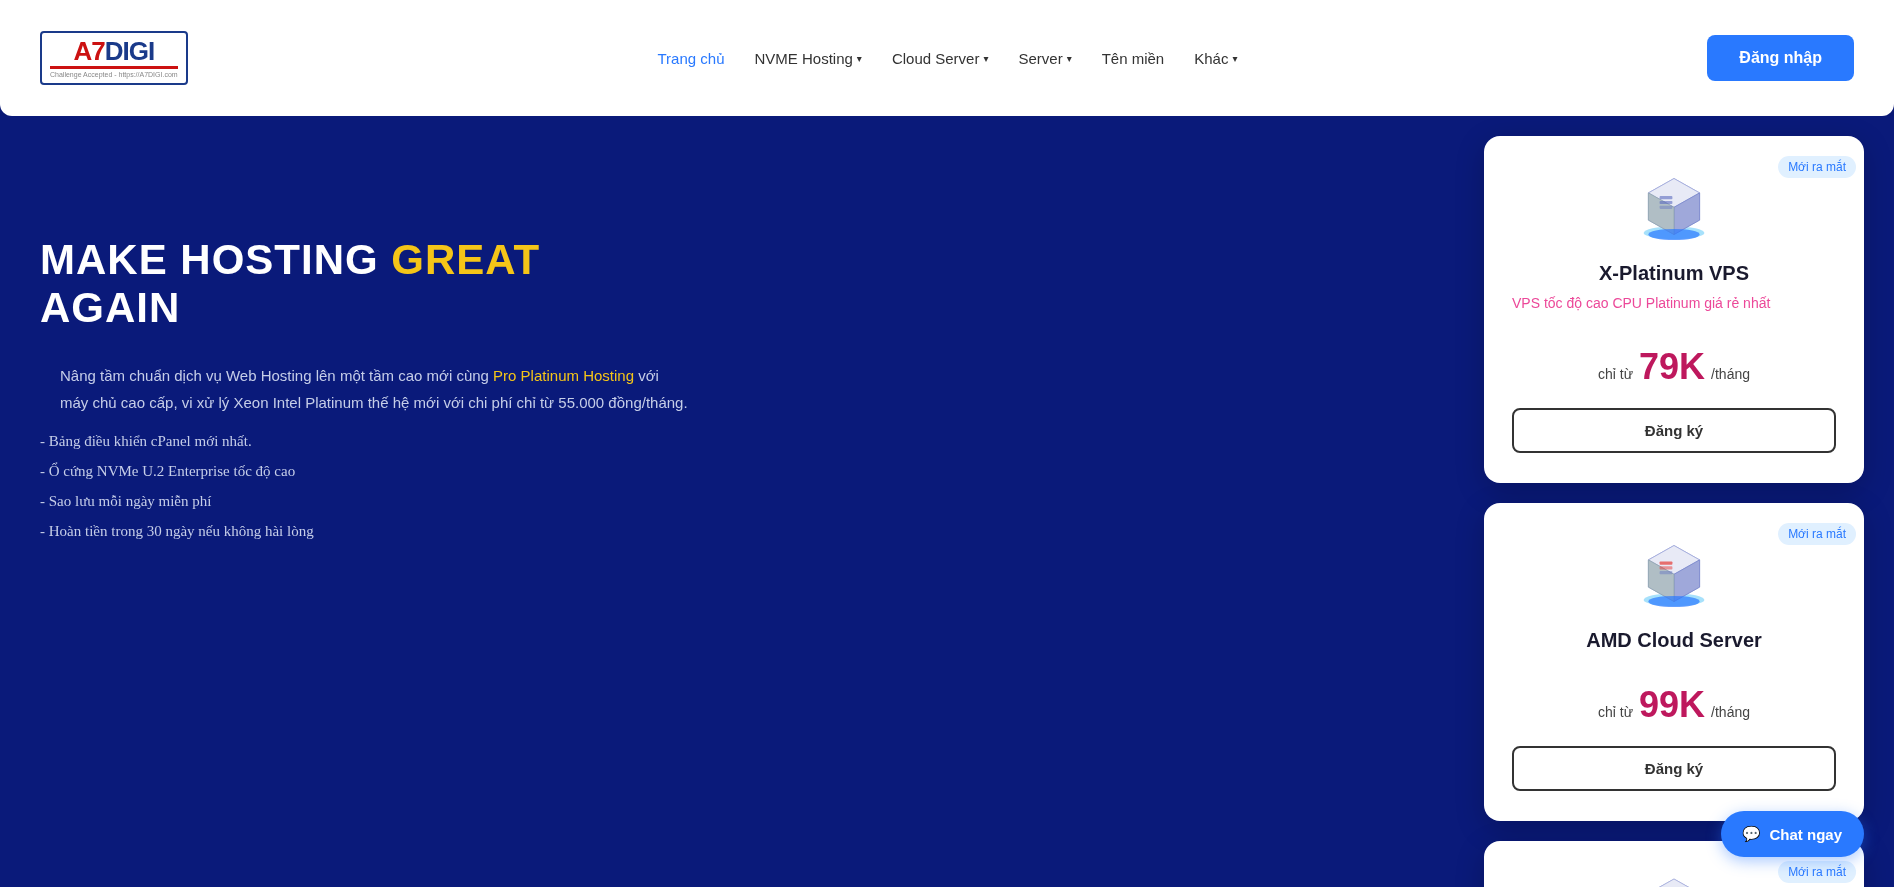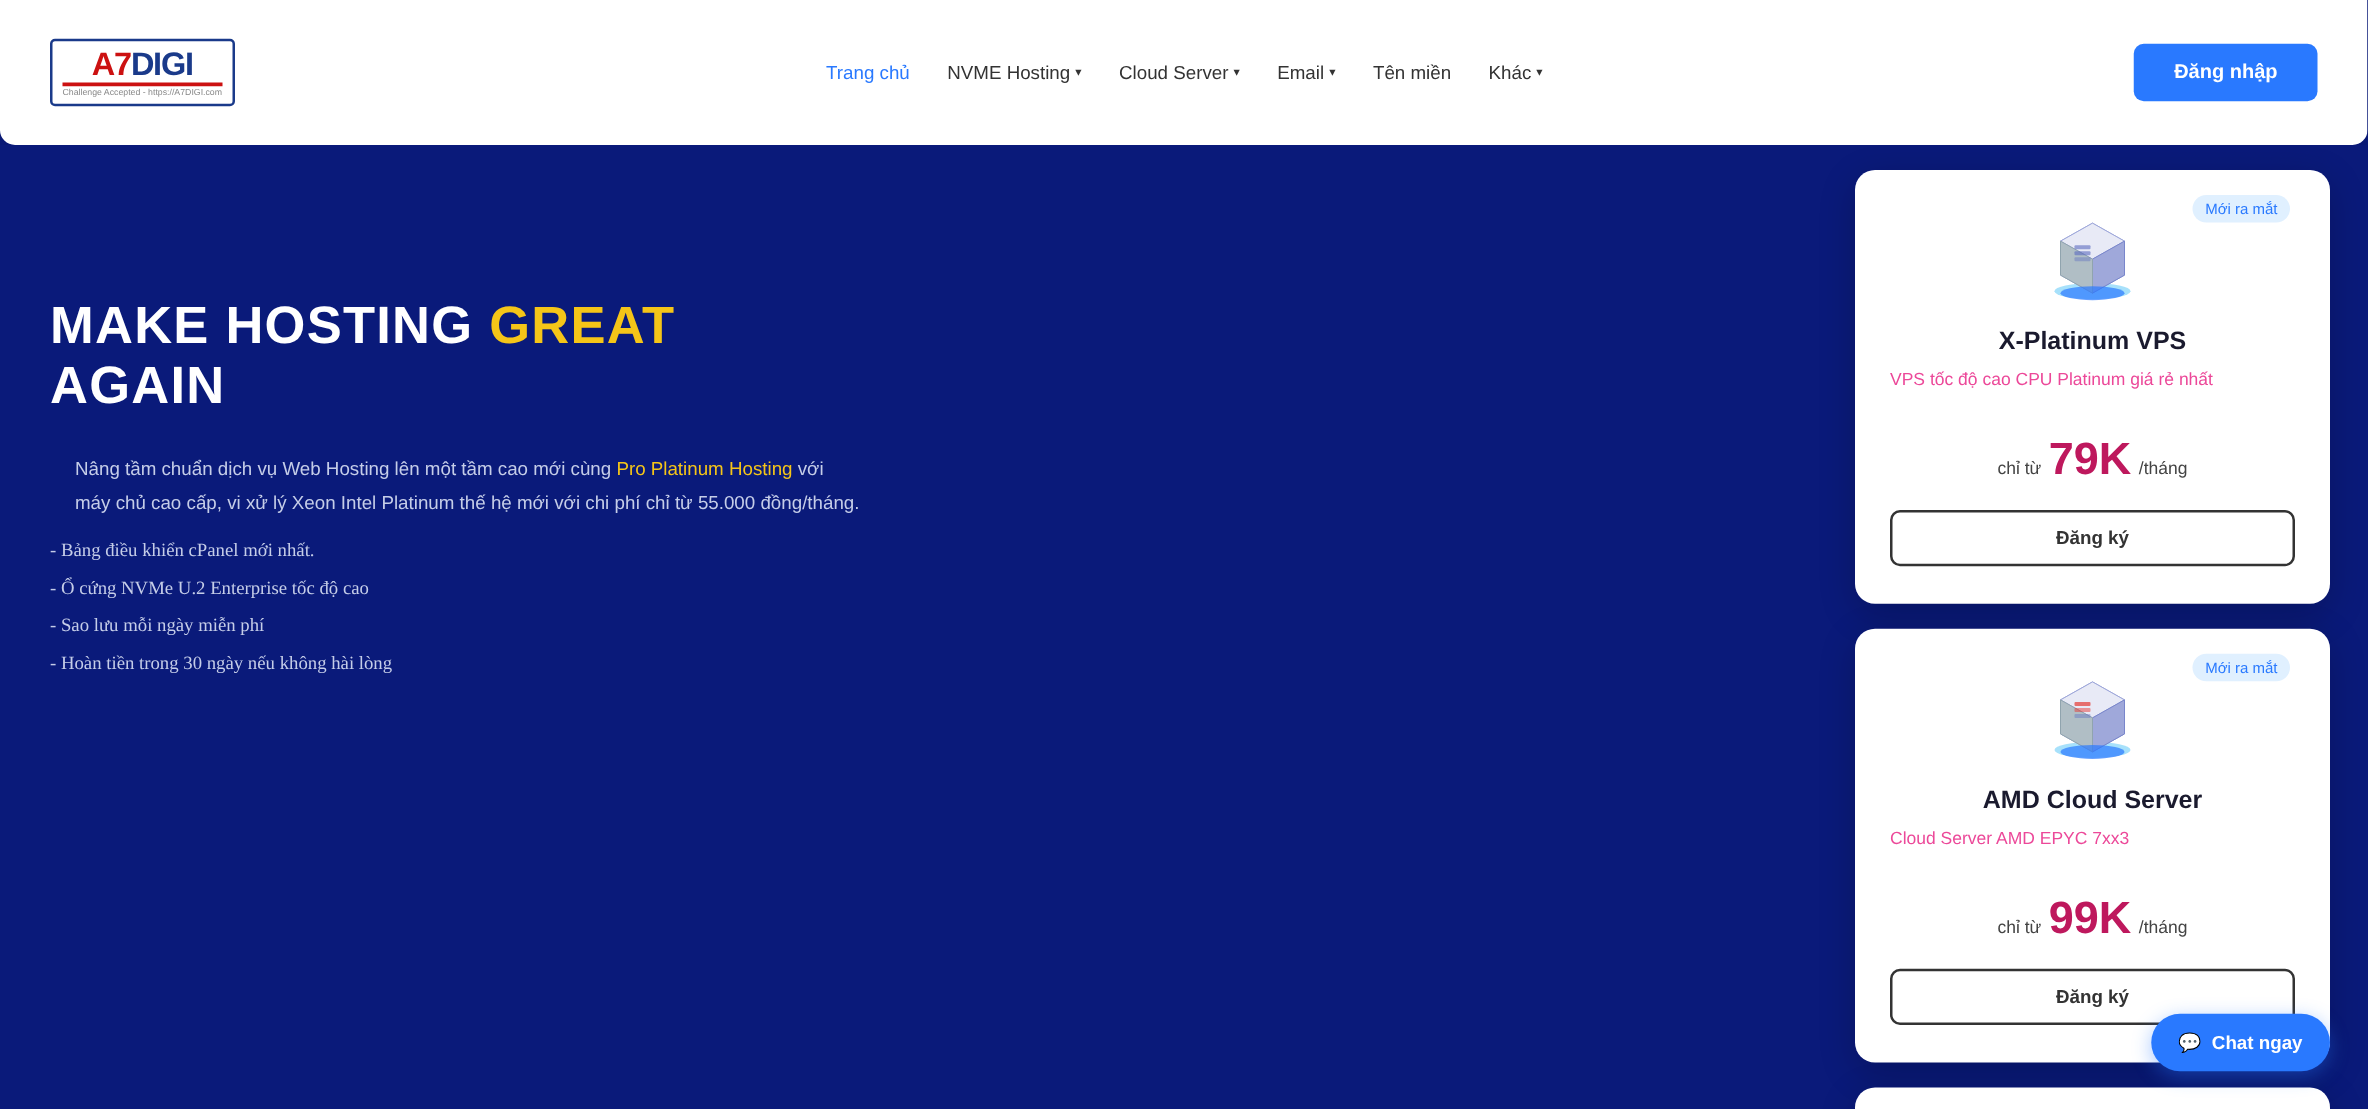--- a/index.html
+++ b/index.html
@@ -97,21 +97,21 @@
       background: #fff;
       border-radius: 16px;
       padding: 30px 28px;
       position: relative;
       box-shadow: 0 8px 30px rgba(0,0,0,0.2);
     }
 
     .badge-new {
       position: absolute;
       top: 20px;
-      right: 32px;
+      right: 8px;
       background: #e0f0ff;
       color: #2979ff;
       font-size: 12px;
       padding: 4px 10px;
       border-radius: 20px;
       font-weight: 500;
     }
 
     .card-icon {
       width: 90px;
@@ -252,21 +252,21 @@
     <a class="nav-link active">Trang chủ</a>
     <a class="nav-link">
       <span>NVME Hosting</span>
       <span class="arrow">▾</span>
     </a>
     <a class="nav-link">
       <span>Cloud Server</span>
       <span class="arrow">▾</span>
     </a>
     <a class="nav-link">
-      <span>Email</span>
+      <span>Server</span>
       <span class="arrow">▾</span>
     </a>
     <a class="nav-link">Tên miền</a>
     <a class="nav-link">
       <span>Khác</span>
       <span class="arrow">▾</span>
     </a>
   </div>
 
   <button class="btn-login">Đăng nhập</button>
@@ -328,21 +328,20 @@
           <polygon points="50,10 82,28 50,46 18,28" fill="#e8eaf6" stroke="#9fa8da" stroke-width="1"></polygon>
           <polygon points="82,28 82,62 50,80 50,46" fill="#9fa8da" stroke="#7986cb" stroke-width="1"></polygon>
           <polygon points="18,28 18,62 50,80 50,46" fill="#b0bec5" stroke="#90a4ae" stroke-width="1"></polygon>
           <rect x="32" y="30" width="16" height="4" rx="1" fill="#e53935" opacity="0.7"></rect>
           <rect x="32" y="36" width="16" height="4" rx="1" fill="#e53935" opacity="0.5"></rect>
           <rect x="32" y="42" width="16" height="4" rx="1" fill="#5c6bc0" opacity="0.4"></rect>
           <ellipse cx="50" cy="80" rx="32" ry="7" fill="#2979ff" opacity="0.7"></ellipse>
         </svg>
       </div>
       <div class="card-title">AMD Cloud Server</div>
-      <div class="card-desc">Cloud Server AMD EPYC 7xx3</div>
       <div class="card-price-row">
         <span class="price-from">chỉ từ</span>
         <span class="price-amount">99K</span>
         <span class="price-unit">/tháng</span>
       </div>
       <button class="btn-register">Đăng ký</button>
     </div>
 
     <div class="card-partial">
       <span class="badge-new">Mới ra mắt</span>

